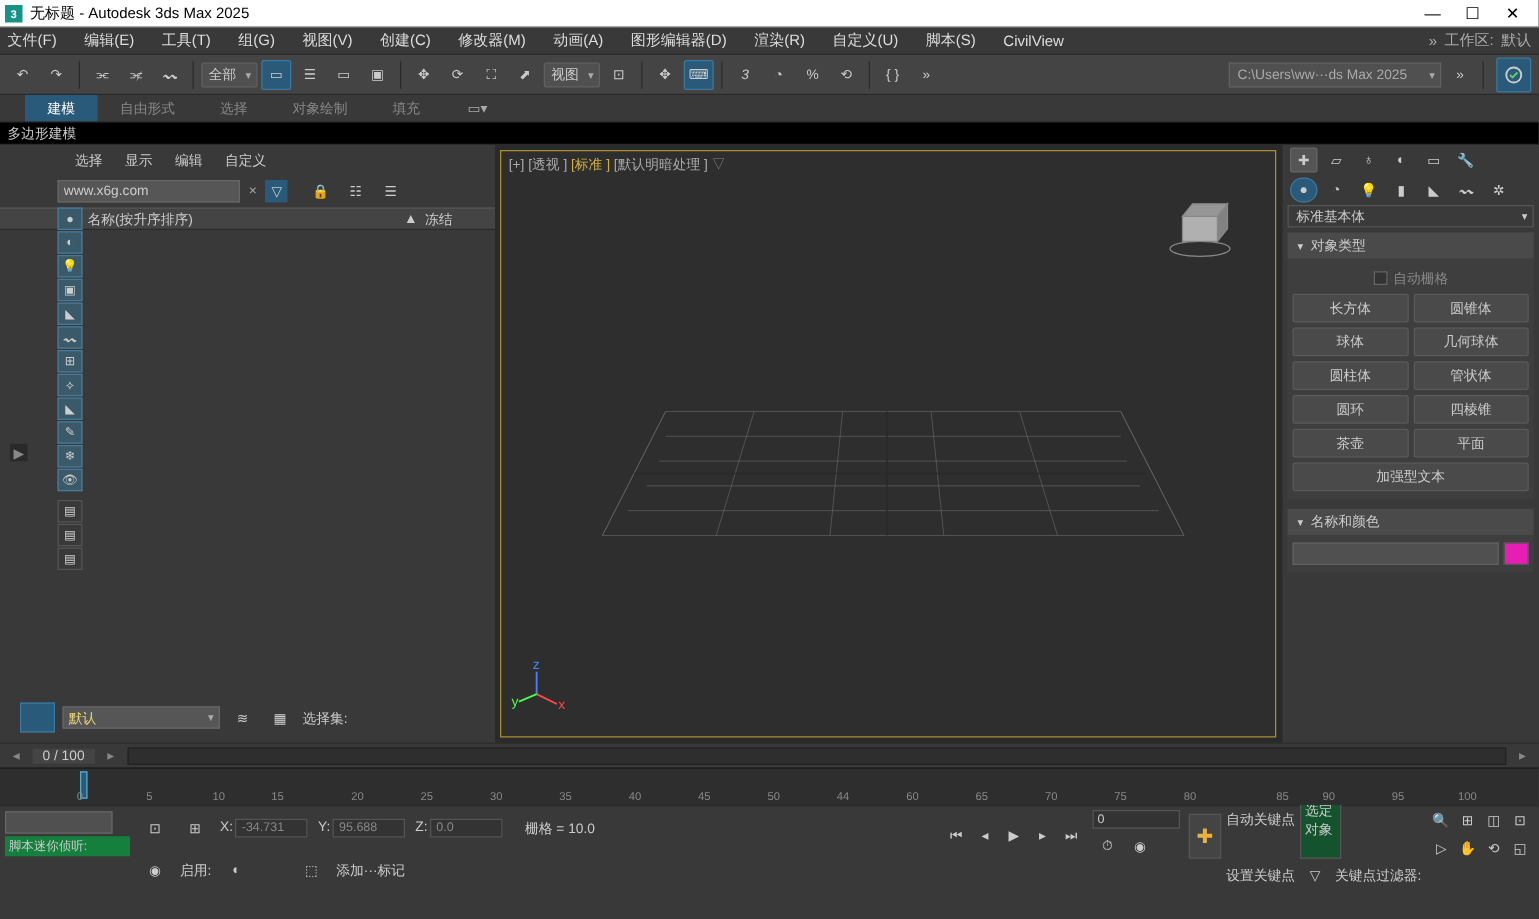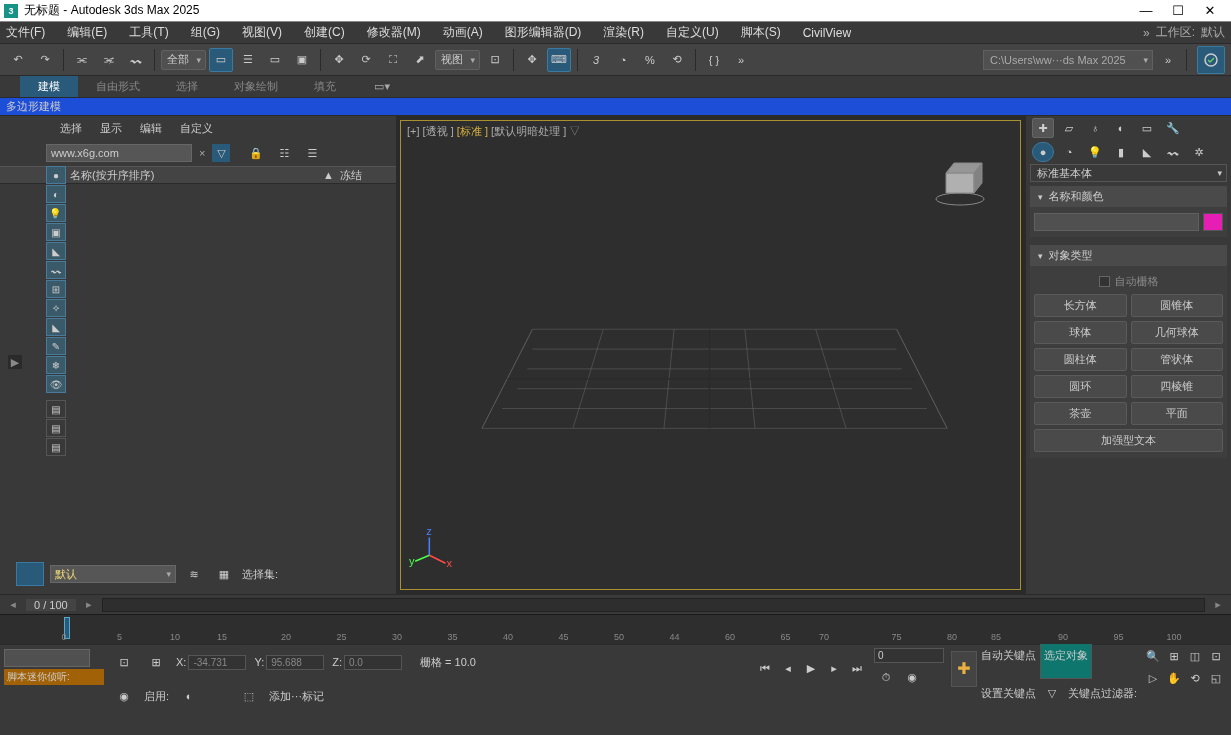--- a/index.html
+++ b/index.html
@@ -18,21 +18,21 @@
 .sep { width:1px; height:22px; background:#2a2a2a; margin:0 3px;}
 .combo { background:#505050; border:1px solid #606060; height:20px; padding:0 16px 0 5px; display:flex; align-items:center; position:relative; border-radius:2px;}
 .combo::after { content:"▾"; position:absolute; right:4px; font-size:9px; color:#aaa;}
 .pathbox { margin-left:auto; background:#505050; border:1px solid #606060; height:20px; padding:0 16px 0 6px; width:170px; display:flex; align-items:center; color:#aaa; font-size:10px; position:relative;}
 .pathbox::after{content:"▾"; position:absolute; right:4px; font-size:9px;}
 .rbn-launch{width:28px;height:28px;background:#2a5a7a;border:1px solid #3a7aa0;margin-left:4px;display:flex;align-items:center;justify-content:center;border-radius:2px;}
 .ribbontabs { height: 22px; background:#393939; display:flex; align-items:stretch; border-bottom:1px solid #2a2a2a;}
 .ribbontabs .rtab{padding:3px 18px; color:#888; display:flex;align-items:center;}
 .ribbontabs .rtab.active{background:#2a5a7a; color:#fff;}
 .ribbontabs .rextra{margin-left:20px; display:flex;align-items:center;gap:6px;color:#aaa;}
-.ribbonrow { height: 18px; background:#1d4ed8; padding:0 6px; display:flex;align-items:center;color:#ccc; border-bottom:1px solid #2a2a2a; font-size:11px;}
+.ribbonrow { height: 18px; background:#000000; padding:0 6px; display:flex;align-items:center;color:#ccc; border-bottom:1px solid #2a2a2a; font-size:11px;}
 .workspace { display:flex; height: 478px; }
 .left-panel { width: 396px; background:#393939; display:flex; flex-direction:column; position:relative;}
 .lp-tabs{height:24px; display:flex; align-items:center; gap:18px; padding:0 18px 0 60px; color:#ccc;}
 .lp-search{height:26px; display:flex; align-items:center; padding:0 6px 0 46px; gap:4px;}
 .lp-search input{background:#565656; border:1px solid #666; color:#ccc; height:18px; padding:0 4px; width:146px; font-size:11px;}
 .lp-search .clr{color:#aaa; padding:0 3px;}
 .lp-search .sbtn{width:18px;height:18px;display:flex;align-items:center;justify-content:center; background:#2a5a7a;}
 .lp-header{height:18px; display:flex; padding-left:70px; background:#444; align-items:center; border-top:1px solid #555; border-bottom:1px solid #2a2a2a;}
 .lp-header .h1{flex:1;}
 .lp-header .arr{padding:0 6px;}
@@ -72,34 +72,34 @@
 .timeslider{height:20px;background:#393939;display:flex;align-items:center;padding:0 6px;gap:6px;border-top:1px solid #2a2a2a;}
 .timeslider .ts-btn{width:14px;text-align:center;color:#888;}
 .timeslider .ts-lbl{color:#ccc;padding:0 8px;background:#444;}
 .timeslider .track{flex:1;height:14px;background:#2e2e2e;border:1px solid #222;}
 .timeruler{height:30px;background:#2e2e2e;position:relative;border-top:1px solid #1a1a1a;}
 .timeruler .tick{position:absolute;bottom:2px;font-size:9px;color:#888;transform:translateX(-50%);}
 .timekey{position:absolute;left:64px;top:2px;width:6px;height:22px;background:#2a5a7a;border:1px solid #5ac;}
 .statusbar{height:48px;background:#393939;display:flex;border-top:1px solid #2a2a2a;}
 .sb-left{width:108px;padding:4px;display:flex;flex-direction:column;gap:2px;}
 .sb-thumb{width:86px;height:18px;background:#505050;border:1px solid #666;}
-.sb-mini{font-size:10px;background:#a16207;padding:1px 3px;color:#ccc;}
+.sb-mini{font-size:10px;background:#15803d;padding:1px 3px;color:#ccc;}
 .sb-info{flex:0 0 176px;padding:5px 4px;font-size:11px;color:#ccc;display:flex;flex-direction:column;gap:4px;}
 .sb-coords{display:flex;align-items:center;gap:8px;padding:5px 4px;}
 .sb-coords .cgrp{display:flex;align-items:center;gap:2px;}
 .sb-coords .cval{background:#333;border:1px solid #555;padding:1px 4px;width:58px;color:#888;font-size:10px;}
 .sb-play{display:flex;align-items:center;gap:3px;padding:4px;}
 .sb-play .pb{width:20px;height:18px;display:flex;align-items:center;justify-content:center;color:#ccc;}
 .sb-frame{display:flex;flex-direction:column;gap:2px;padding:3px;}
 .sb-frame .fv{background:#333;border:1px solid #555;width:70px;padding:1px 3px;font-size:10px;}
 .sb-key{display:flex;align-items:center;padding:4px;gap:4px;}
 .sb-keybtn{width:26px;height:36px;background:#444;border:1px solid #555;display:flex;align-items:center;justify-content:center;color:#eab040;font-size:16px;}
 .sb-keycol{display:flex;flex-direction:column;gap:2px;}
 .sb-keycol .kr{display:flex;align-items:center;gap:4px;font-size:10px;}
-.sb-keycol .kinp{background:#0f766e;border:1px solid #555;padding:15px 3px;width:52px;}
+.sb-keycol .kinp{background:#14532d;border:1px solid #555;padding:15px 3px;width:33px;}
 .sb-nav{display:flex;flex-wrap:wrap;width:90px;padding:2px;gap:1px;margin-left:auto;}
 .sb-nav .nv{width:20px;height:18px;display:flex;align-items:center;justify-content:center;color:#ccc;}
 svg{display:block;}
 </style>
 </head>
 <body>
 
 <div class="titlebar">
   <div class="app-icon">3</div>
   <div class="title">无标题 - Autodesk 3ds Max 2025</div>
@@ -312,31 +312,20 @@
       <div class="ric">▮</div>
       <div class="ric">◣</div>
       <div class="ric">〰</div>
       <div class="ric">✲</div>
     </div>
     <div class="rp-combo">
         <span>标准基本体</span>
       </div>
     <div class="rp-rollup">
       <div class="rp-head">
-          <span>名称和颜色</span>
-        </div>
-      <div class="rp-body">
-        <div class="rp-swatch">
-          <div class="inp"></div>
-          <div class="col"></div>
-        </div>
-      </div>
-    </div>
-    <div class="rp-rollup">
-      <div class="rp-head">
           <span>对象类型</span>
         </div>
       <div class="rp-body">
         <div class="rp-chk">
             <span class="box"></span>
             <span>自动栅格</span>
           </div>
         <div class="rp-grid">
           <div class="rp-btn">长方体</div>
           <div class="rp-btn">圆锥体</div>
@@ -345,20 +334,31 @@
           <div class="rp-btn">圆柱体</div>
           <div class="rp-btn">管状体</div>
           <div class="rp-btn">圆环</div>
           <div class="rp-btn">四棱锥</div>
           <div class="rp-btn">茶壶</div>
           <div class="rp-btn">平面</div>
           <div class="rp-btn wide">加强型文本</div>
         </div>
       </div>
     </div>
+    <div class="rp-rollup">
+      <div class="rp-head">
+          <span>名称和颜色</span>
+        </div>
+      <div class="rp-body">
+        <div class="rp-swatch">
+          <div class="inp"></div>
+          <div class="col"></div>
+        </div>
+      </div>
+    </div>
   </div>
 
 </div>
 
 <div class="timeslider">
   <span class="ts-btn">◂</span>
   <span class="ts-lbl">0 / 100</span>
   <span class="ts-btn">▸</span>
   <div class="track"></div>
   <span class="ts-btn">▸</span>
@@ -373,24 +373,24 @@
     <div class="tick" style="left: 286px;">20</div>
     <div class="tick" style="left: 341.5px;">25</div>
     <div class="tick" style="left: 397px;">30</div>
     <div class="tick" style="left: 452.5px;">35</div>
     <div class="tick" style="left: 508px;">40</div>
     <div class="tick" style="left: 563.5px;">45</div>
     <div class="tick" style="left: 619px;">50</div>
     <div class="tick" style="left: 674.5px;">44</div>
     <div class="tick" style="left: 730px;">60</div>
     <div class="tick" style="left: 785.5px;">65</div>
-    <div class="tick" style="left: 824px;">70</div>
+    <div class="tick" style="left: 841px;">70</div>
     <div class="tick" style="left: 896.5px;">75</div>
     <div class="tick" style="left: 952px;">80</div>
-    <div class="tick" style="left: 996px;">85</div>
+    <div class="tick" style="left: 1026px;">85</div>
     <div class="tick" style="left: 1063px;">90</div>
     <div class="tick" style="left: 1118.5px;">95</div>
     <div class="tick" style="left: 1174px;">100</div>
   </div>
 
 <div class="statusbar">
   <div class="sb-left">
     <div class="sb-thumb"></div>
     <div class="sb-mini">脚本迷你侦听:</div>
   </div>

